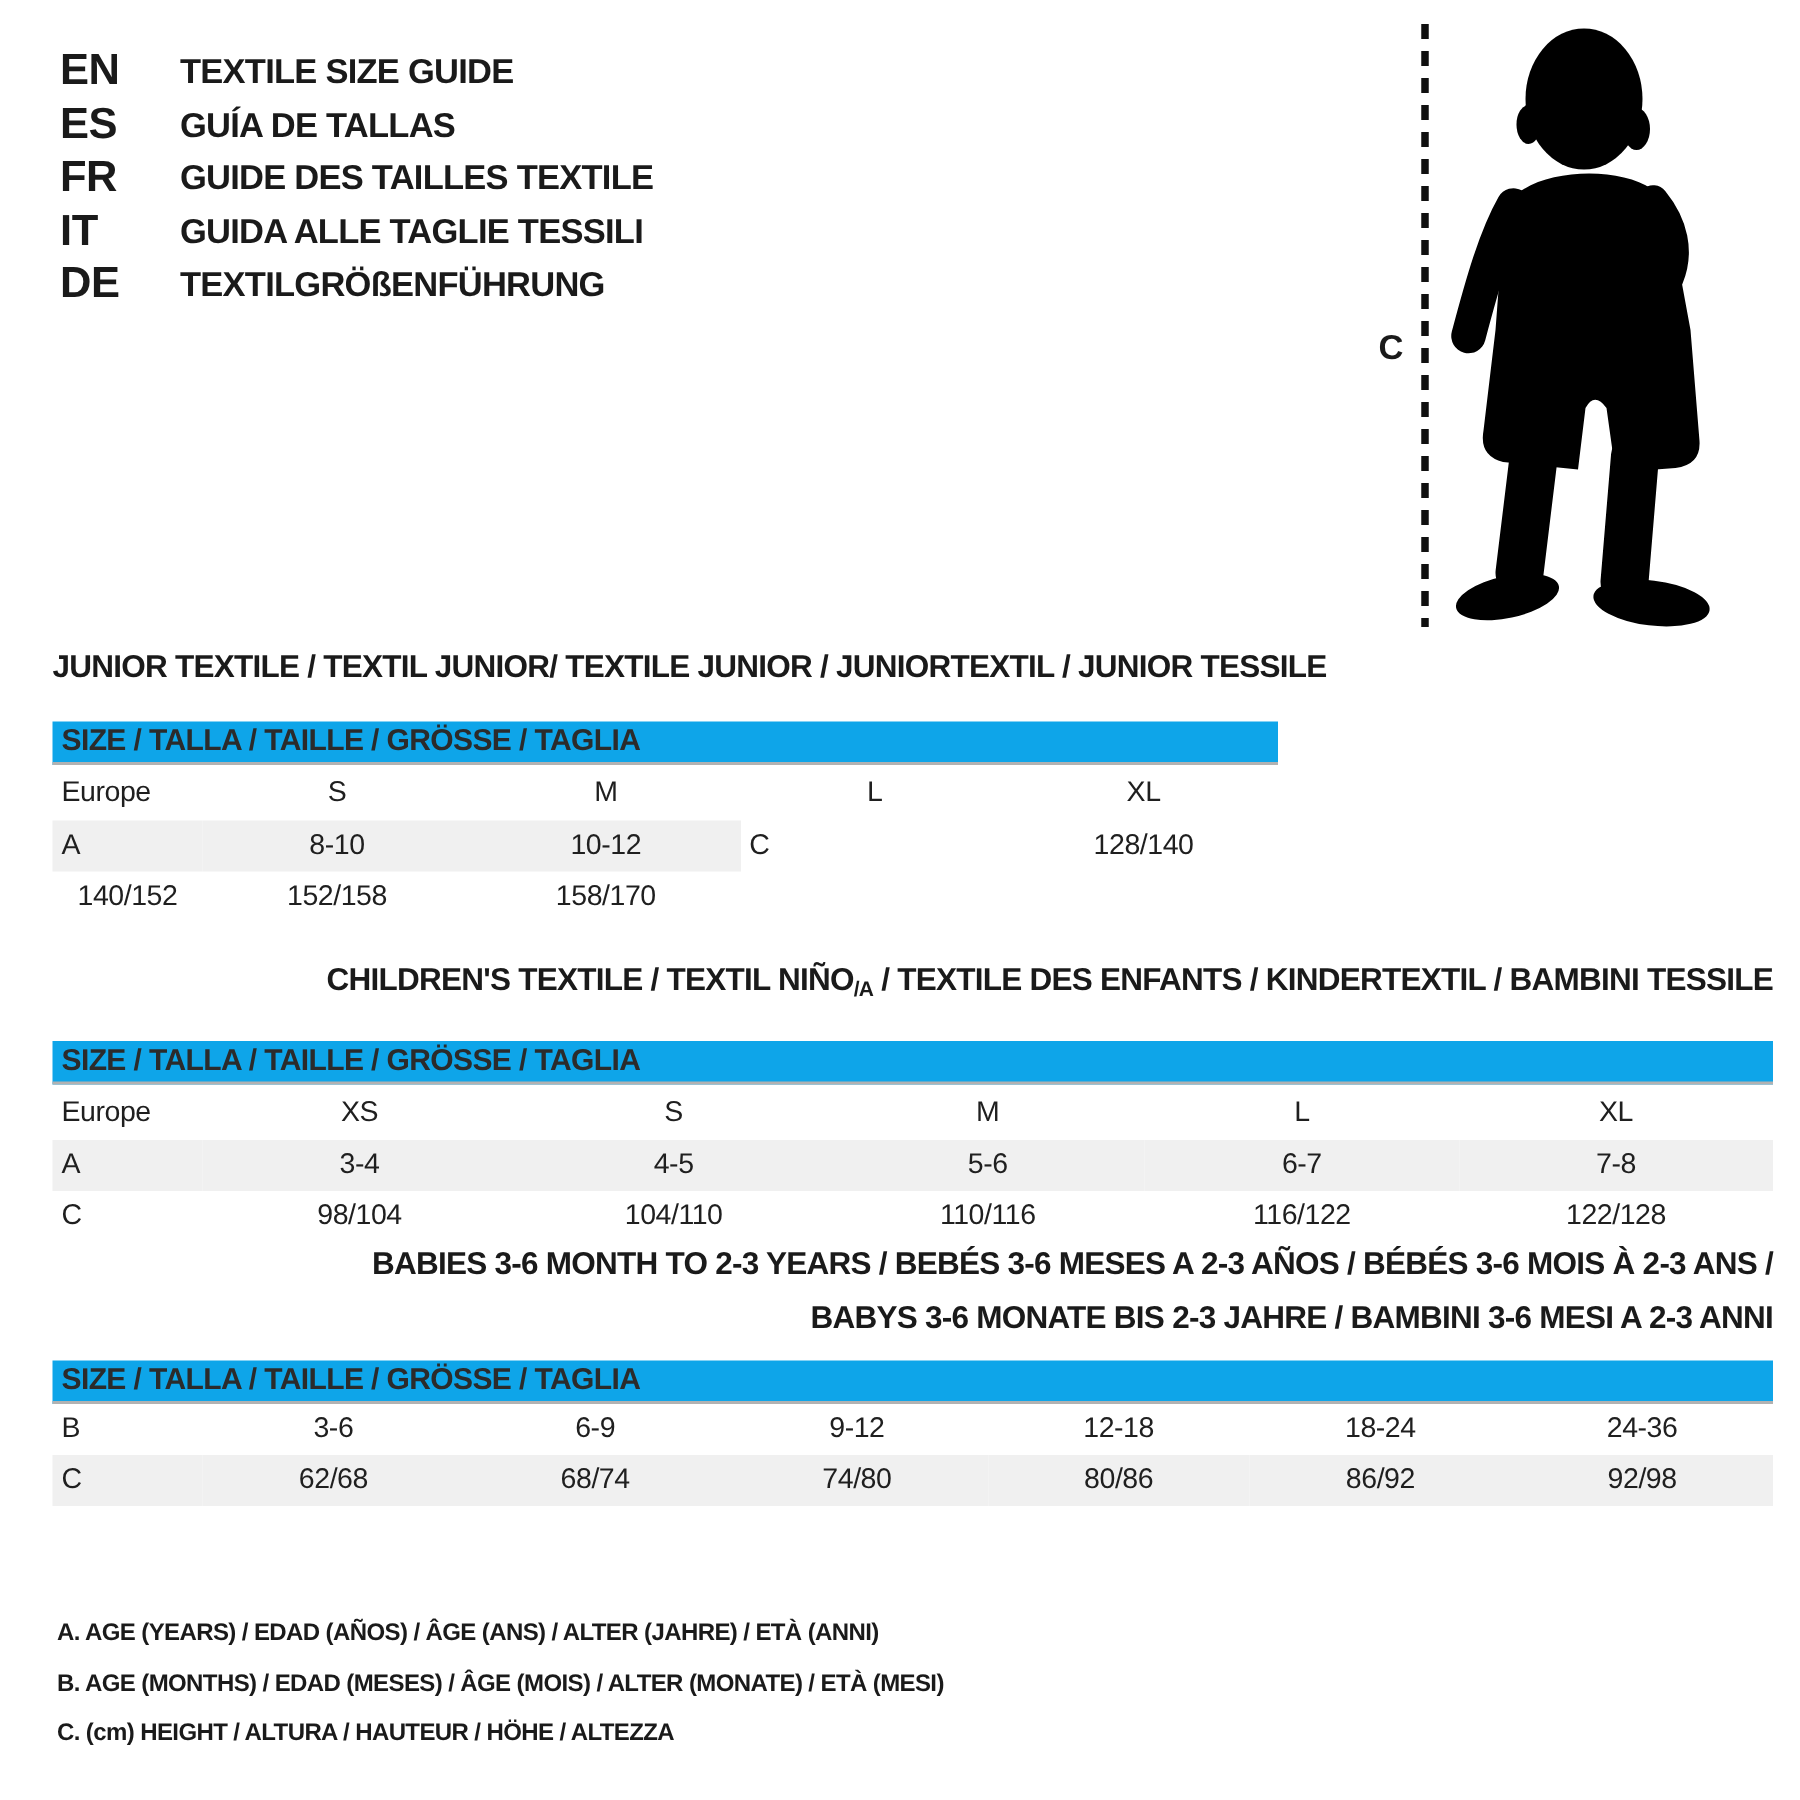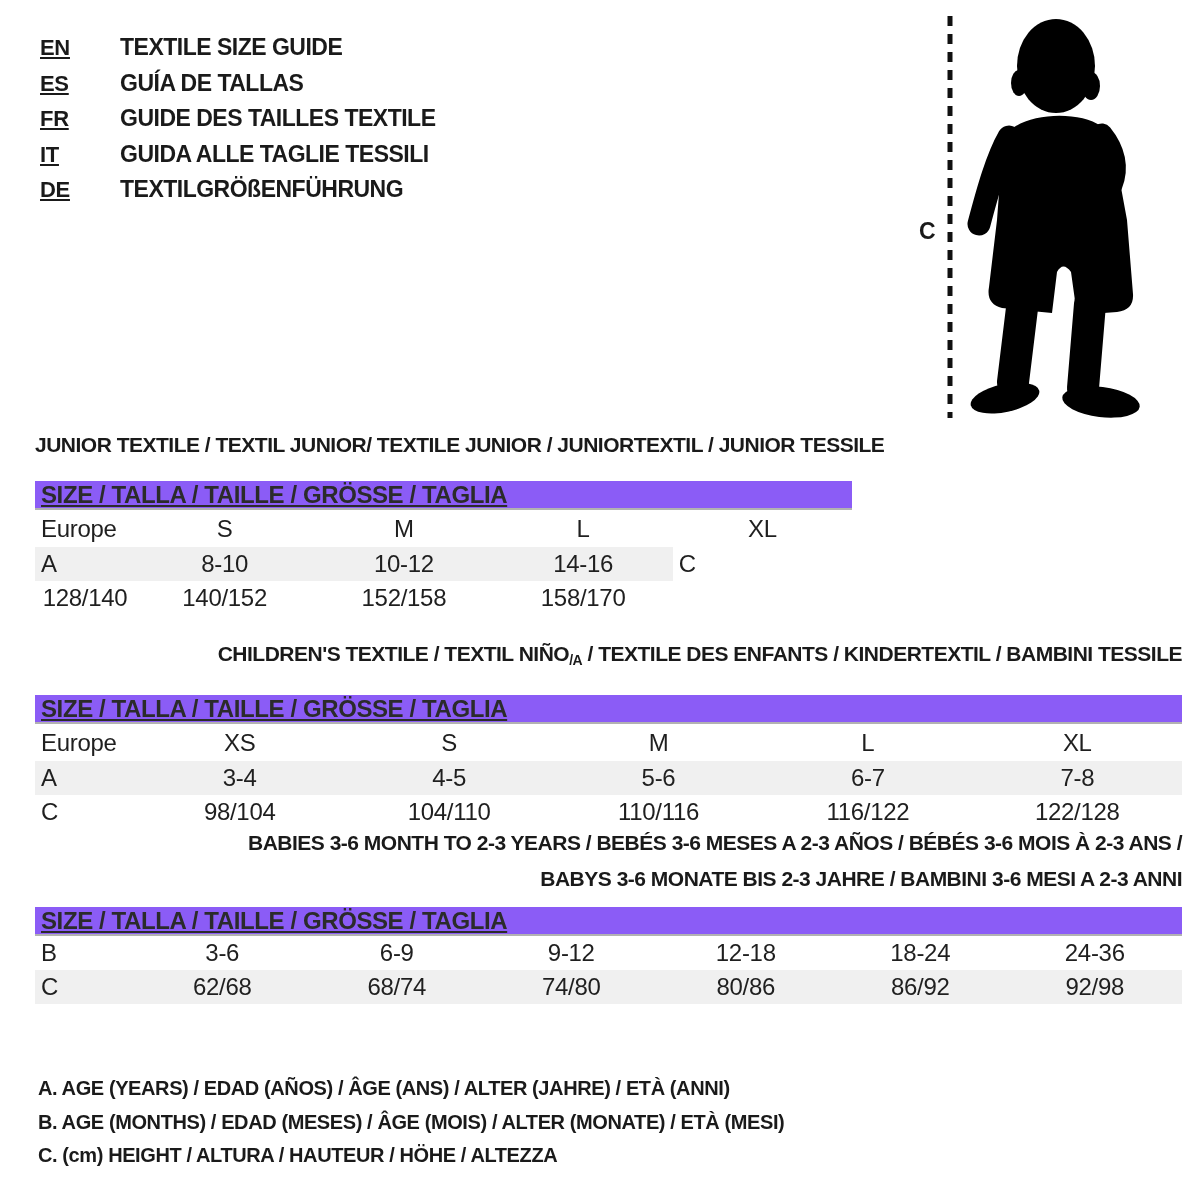--- a/index.html
+++ b/index.html
@@ -4,59 +4,59 @@
 <style>
   html,body{margin:0;padding:0;}
   body{
     width:1200px;height:1200px;position:relative;background:#ffffff;
     font-family:"Liberation Sans","DejaVu Sans",sans-serif;color:#1a1a1a;
     overflow:hidden;
   }
   
   .lang-block{position:absolute;left:40px;top:30px;}
   .lang-row{display:flex;line-height:35.5px;}
-  .lang-code{width:80px;font-weight:bold;font-size:22px;letter-spacing:-0.3px;text-decoration:underline;}
+  .lang-code{width:80px;font-weight:bold;font-size:29px;letter-spacing:-0.3px;}
   .lang-title{font-weight:bold;font-size:23px;letter-spacing:-0.5px;white-space:nowrap;}
 
   
   .figure{position:absolute;left:905px;top:10px;width:262px;height:414px;}
   .figure svg{position:absolute;left:0;top:0;}
   .c-label{position:absolute;left:14px;top:208px;font-weight:bold;font-size:23px;}
 
   
   .section{position:absolute;left:35px;text-align:right;}
   #sec-junior{top:433px;width:817px;}
   #sec-children{top:642px;width:1147px;}
   #sec-babies{top:825px;width:1147px;}
   .section h2{
     margin:0;font-size:21px;line-height:24px;font-weight:bold;
     letter-spacing:-0.5px;white-space:nowrap;
   }
   #sec-babies h2{line-height:36px;white-space:normal;}
   .title-sub{font-size:14px;vertical-align:-4px;}
   .size-bar{
-    background:#8b5cf6;border-bottom:2px solid #b2b2b2;
+    background:#0ea5e9;border-bottom:2px solid #b2b2b2;
     height:27px;display:flex;align-items:center;padding-left:6px;
-    font-weight:bold;font-size:24px;letter-spacing:-0.4px;color:#2b2b2b;text-decoration:underline;
+    font-weight:bold;font-size:20px;letter-spacing:-0.4px;color:#2b2b2b;
   }
   #sec-junior .size-bar{margin-top:24px;}
   #sec-children .size-bar{margin-top:23px;}
   #sec-babies .size-bar{margin-top:10px;}
   .grid{display:grid;}
   .cell{
     height:34px;display:flex;align-items:center;justify-content:center;
-    font-size:24px;letter-spacing:-0.3px;color:#1f1f1f;
+    font-size:19px;letter-spacing:-0.3px;color:#1f1f1f;
   }
   .cell.size-row{height:37px;}
   .cell.label{justify-content:flex-start;padding-left:6px;}
   .cell.shaded{background:#f0f0f0;}
 
   
   .legend{position:absolute;left:38px;top:1072px;}
-  .legend div{font-weight:bold;font-size:20px;line-height:33.5px;letter-spacing:-0.4px;white-space:nowrap;}
+  .legend div{font-weight:bold;font-size:16px;line-height:33.5px;letter-spacing:-0.4px;white-space:nowrap;}
 </style>
 </head>
 <body>
 
 <div class="lang-block">
   <div class="lang-row">
     <span class="lang-code">EN</span>
     <span class="lang-title">TEXTILE SIZE GUIDE</span>
   </div>
   <div class="lang-row">
@@ -117,21 +117,20 @@
   <div class="size-bar">SIZE / TALLA / TAILLE / GRÖSSE / TAGLIA</div>
   <div class="grid" style="grid-template-columns: 100px repeat(4, 1fr);">
       <div class="cell label size-row">Europe</div>
       <div class="cell size-row">S</div>
       <div class="cell size-row">M</div>
       <div class="cell size-row">L</div>
       <div class="cell size-row">XL</div>
       <div class="cell label shaded">A</div>
       <div class="cell shaded">8-10</div>
       <div class="cell shaded">10-12</div>
-      <div class="cell shaded">14-16</div>
       <div class="cell label plain">C</div>
       <div class="cell plain">128/140</div>
       <div class="cell plain">140/152</div>
       <div class="cell plain">152/158</div>
       <div class="cell plain">158/170</div>
     </div>
 </div>
 
 <div class="section" id="sec-children">
   <h2>

